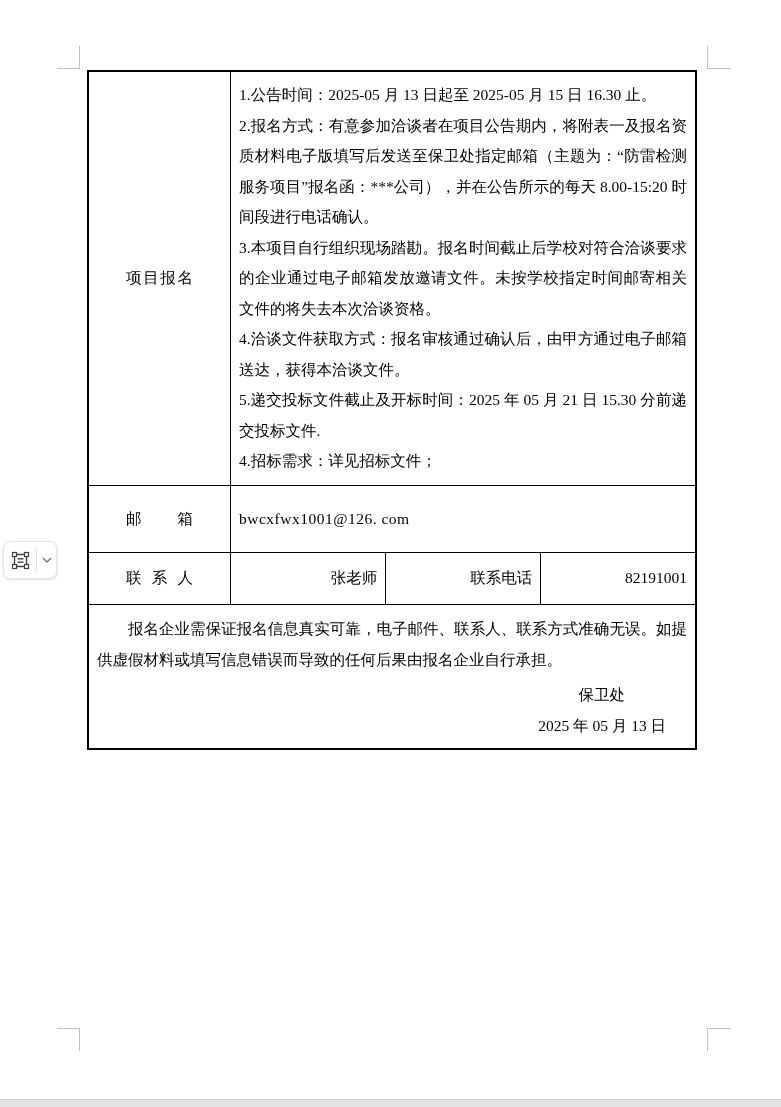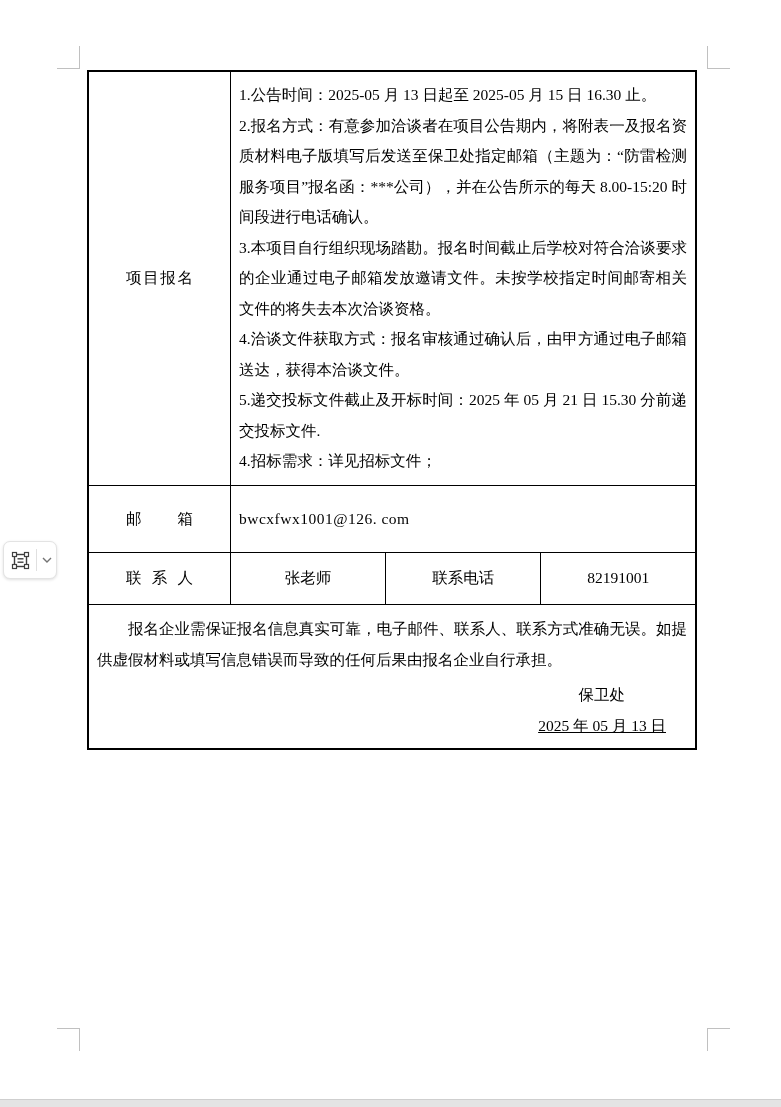--- a/index.html
+++ b/index.html
@@ -32,25 +32,25 @@
   td.labelcell{text-align:center;}
   .jlabel{
     display:inline-block;width:67px;
     text-align:justify;text-align-last:justify;
     line-height:20px;
     font-family:Liberation Serif, serif;
   }
   td.itemscell{vertical-align:top;padding:4px 6px 0 5px;}
   td.itemscell p{margin:0;line-height:30.5px;text-align:justify;}
   td.emailcell{padding-left:50px;letter-spacing:0.5px;}
-  td.centercell{text-align:center;}
+  td.centercell{text-align:right;}
   td.notecell{vertical-align:top;padding:8px 6px 0 6px;border-radius:11px;}
   .note-par{margin:0;line-height:31px;text-indent:2em;text-align:justify;}
   .sig-line{margin:0;line-height:29px;text-align:right;padding-right:62px;margin-top:5px;}
-  .date-line{margin:0;line-height:29px;text-align:right;padding-right:21px;margin-top:2px;text-decoration:underline;}
+  .date-line{margin:0;line-height:29px;text-align:right;padding-right:21px;margin-top:2px;}
   
   .margin-toolbar{
     position:absolute;left:3px;top:541px;
     width:52px;height:36px;
     background:#fff;border:1px solid #e3e3e3;border-radius:7px;
     box-shadow:0 1px 3px rgba(0,0,0,.13);
     display:flex;align-items:center;
   }
   .mt-btn{flex:0 0 32px;height:100%;display:flex;align-items:center;justify-content:center;cursor:pointer;}
   .mt-divider{width:1px;height:22px;background:#e0e0e0;}

